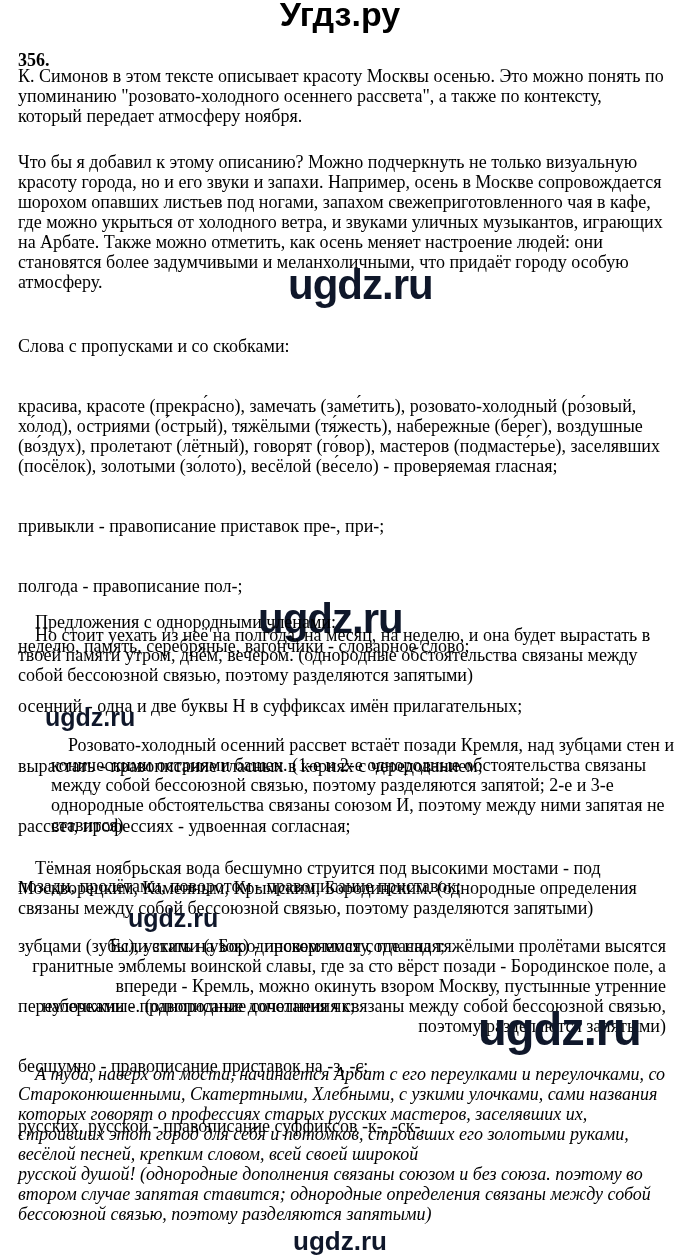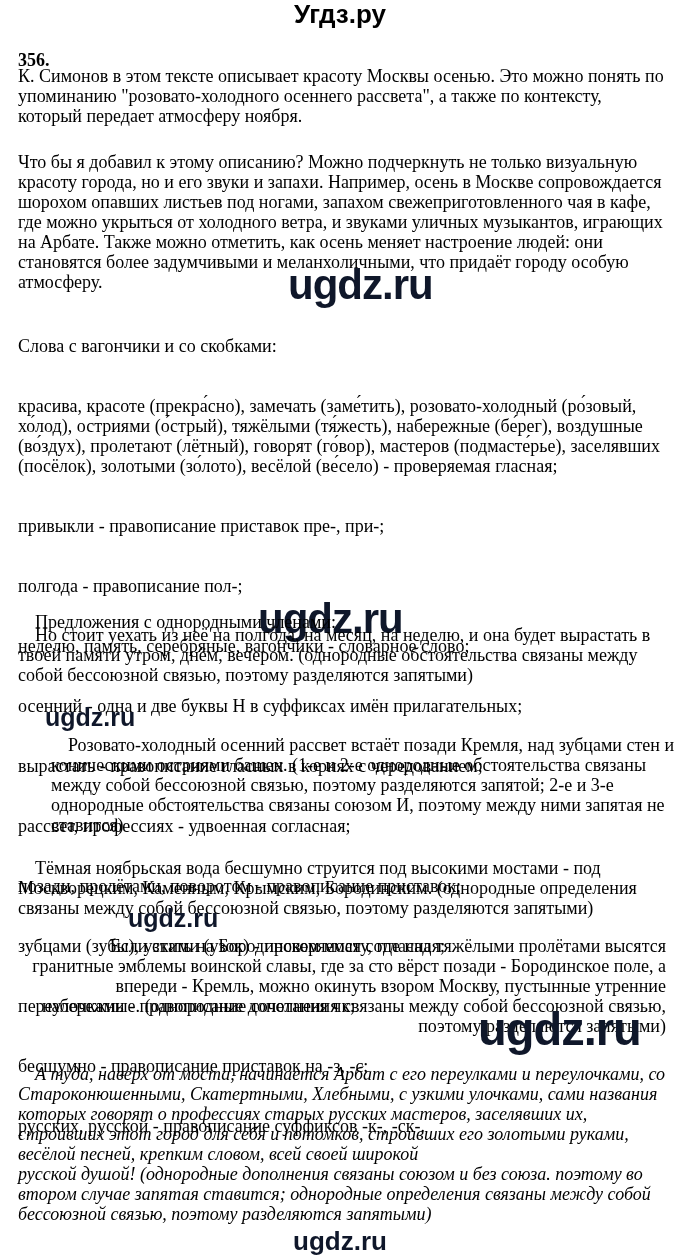--- a/index.html
+++ b/index.html
@@ -9,21 +9,21 @@
   }
   .page { position: absolute; inset: 0; background: #fff; }
   .block {
     position: absolute; left: 18px; width: 648px;
     font-size: 18px; line-height: 20px; white-space: pre-wrap;
   }
   .bold { font-weight: bold; }
   .indent { text-indent: 17px; }
   .center { left: 0; width: 680px; text-align: center; }
   .sans { font-family: "Liberation Sans", sans-serif; }
-  .site-title { top: 4px; font-size: 26px; font-weight: bold; }
+  .site-title { top: 4px; font-size: 34px; font-weight: bold; }
   .wm {
     position: absolute; font-family: "Liberation Sans", sans-serif;
     font-weight: bold; line-height: 1; letter-spacing: -1px; color: #0f172a;
     white-space: nowrap;
   }
   .wm-1 { top: 264px; left: 288px; font-size: 42px; }
   .wm-2 { top: 598px; left: 258px; font-size: 42px; }
   .wm-sm-1 { top: 705px; left: 45px; font-size: 25px; letter-spacing: 0; }
   .wm-sm-2 { top: 906px; left: 128px; font-size: 25px; letter-spacing: 0; }
   .wm-3 { top: 1005px; left: 478px; font-size: 47px; }
@@ -39,21 +39,21 @@
 
   <div class="block bold" style="top:50px;">356.</div>
 
   <div class="block" style="top:66px;">К. Симонов в этом тексте описывает красоту Москвы осенью. Это можно понять по упоминанию "розовато-холодного осеннего рассвета", а также по контексту, который передает атмосферу ноября.</div>
 
   <div class="block" style="top:152px;">Что бы я добавил к этому описанию? Можно подчеркнуть не только визуальную красоту города, но и его звуки и запахи. Например, осень в Москве сопровождается шорохом опавших листьев под ногами, запахом свежеприготовленного чая в кафе, где можно укрыться от холодного ветра, и звуками уличных музыкантов, играющих на Арбате. Также можно отметить, как осень меняет настроение людей: они становятся более задумчивыми и меланхоличными, что придаёт городу особую атмосферу.</div>
 
   <div class="wm wm-1">ugdz.ru</div>
 
   <div class="block words" style="top:296px;">
-    <div>Слова с вагончики и со скобками:</div>
+    <div>Слова с пропусками и со скобками:</div>
     <div>красива, красоте (прекра́сно), замечать (заме́тить), розовато-холодный (ро́зовый, хо́лод), остриями (о́стрый), тяжёлыми (тя́жесть), набережные (бе́рег), воздушные (во́здух), пролетают (лётный), говорят (го́вор), мастеров (подмасте́рье), заселявших (посёлок), золотыми (зо́лото), весёлой (ве́село) - проверяемая гласная;</div>
     <div>привыкли - правописание приставок пре-, при-;</div>
     <div>полгода - правописание пол-;</div>
     <div>неделю, память, серебряные, вагончики - словарное слово;</div>
     <div>осенний - одна и две буквы Н в суффиксах имён прилагательных;</div>
     <div>вырастать - правописание гласных в корнях с чередованием;</div>
     <div>рассвет, профессиях - удвоенная согласная;</div>
     <div>позади, пролётами, поворотом - правописание приставок;</div>
     <div>зубцами (зубы), узкими (узок) - проверяемая согласная;</div>
     <div>переулочками - правописание сочетания чк;</div>

